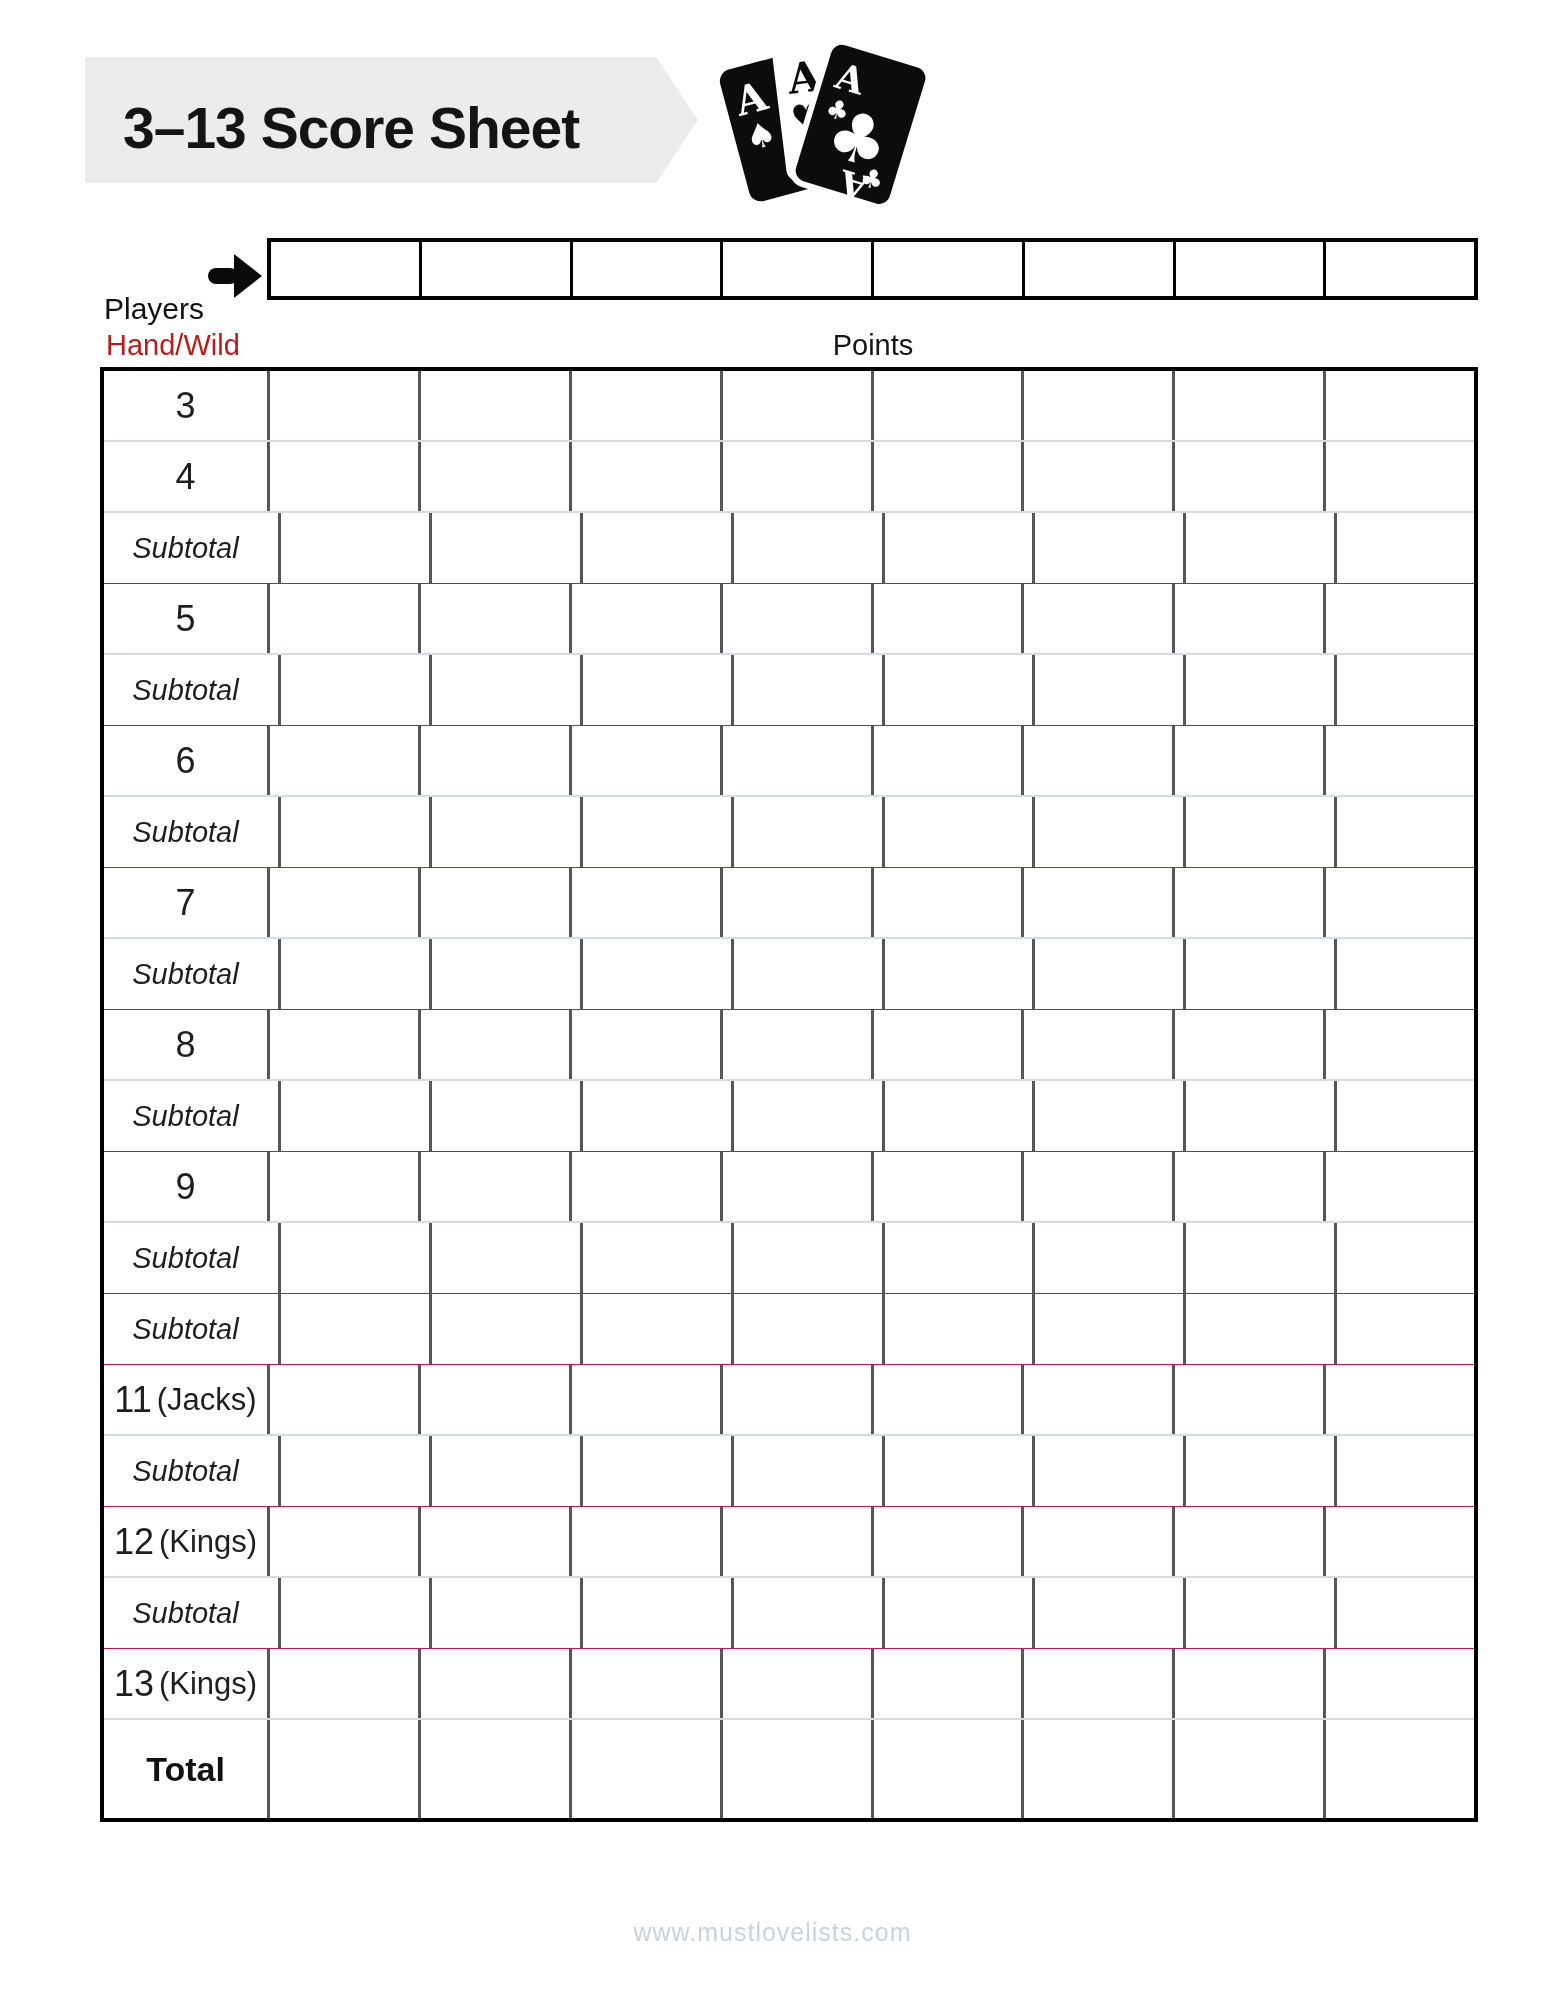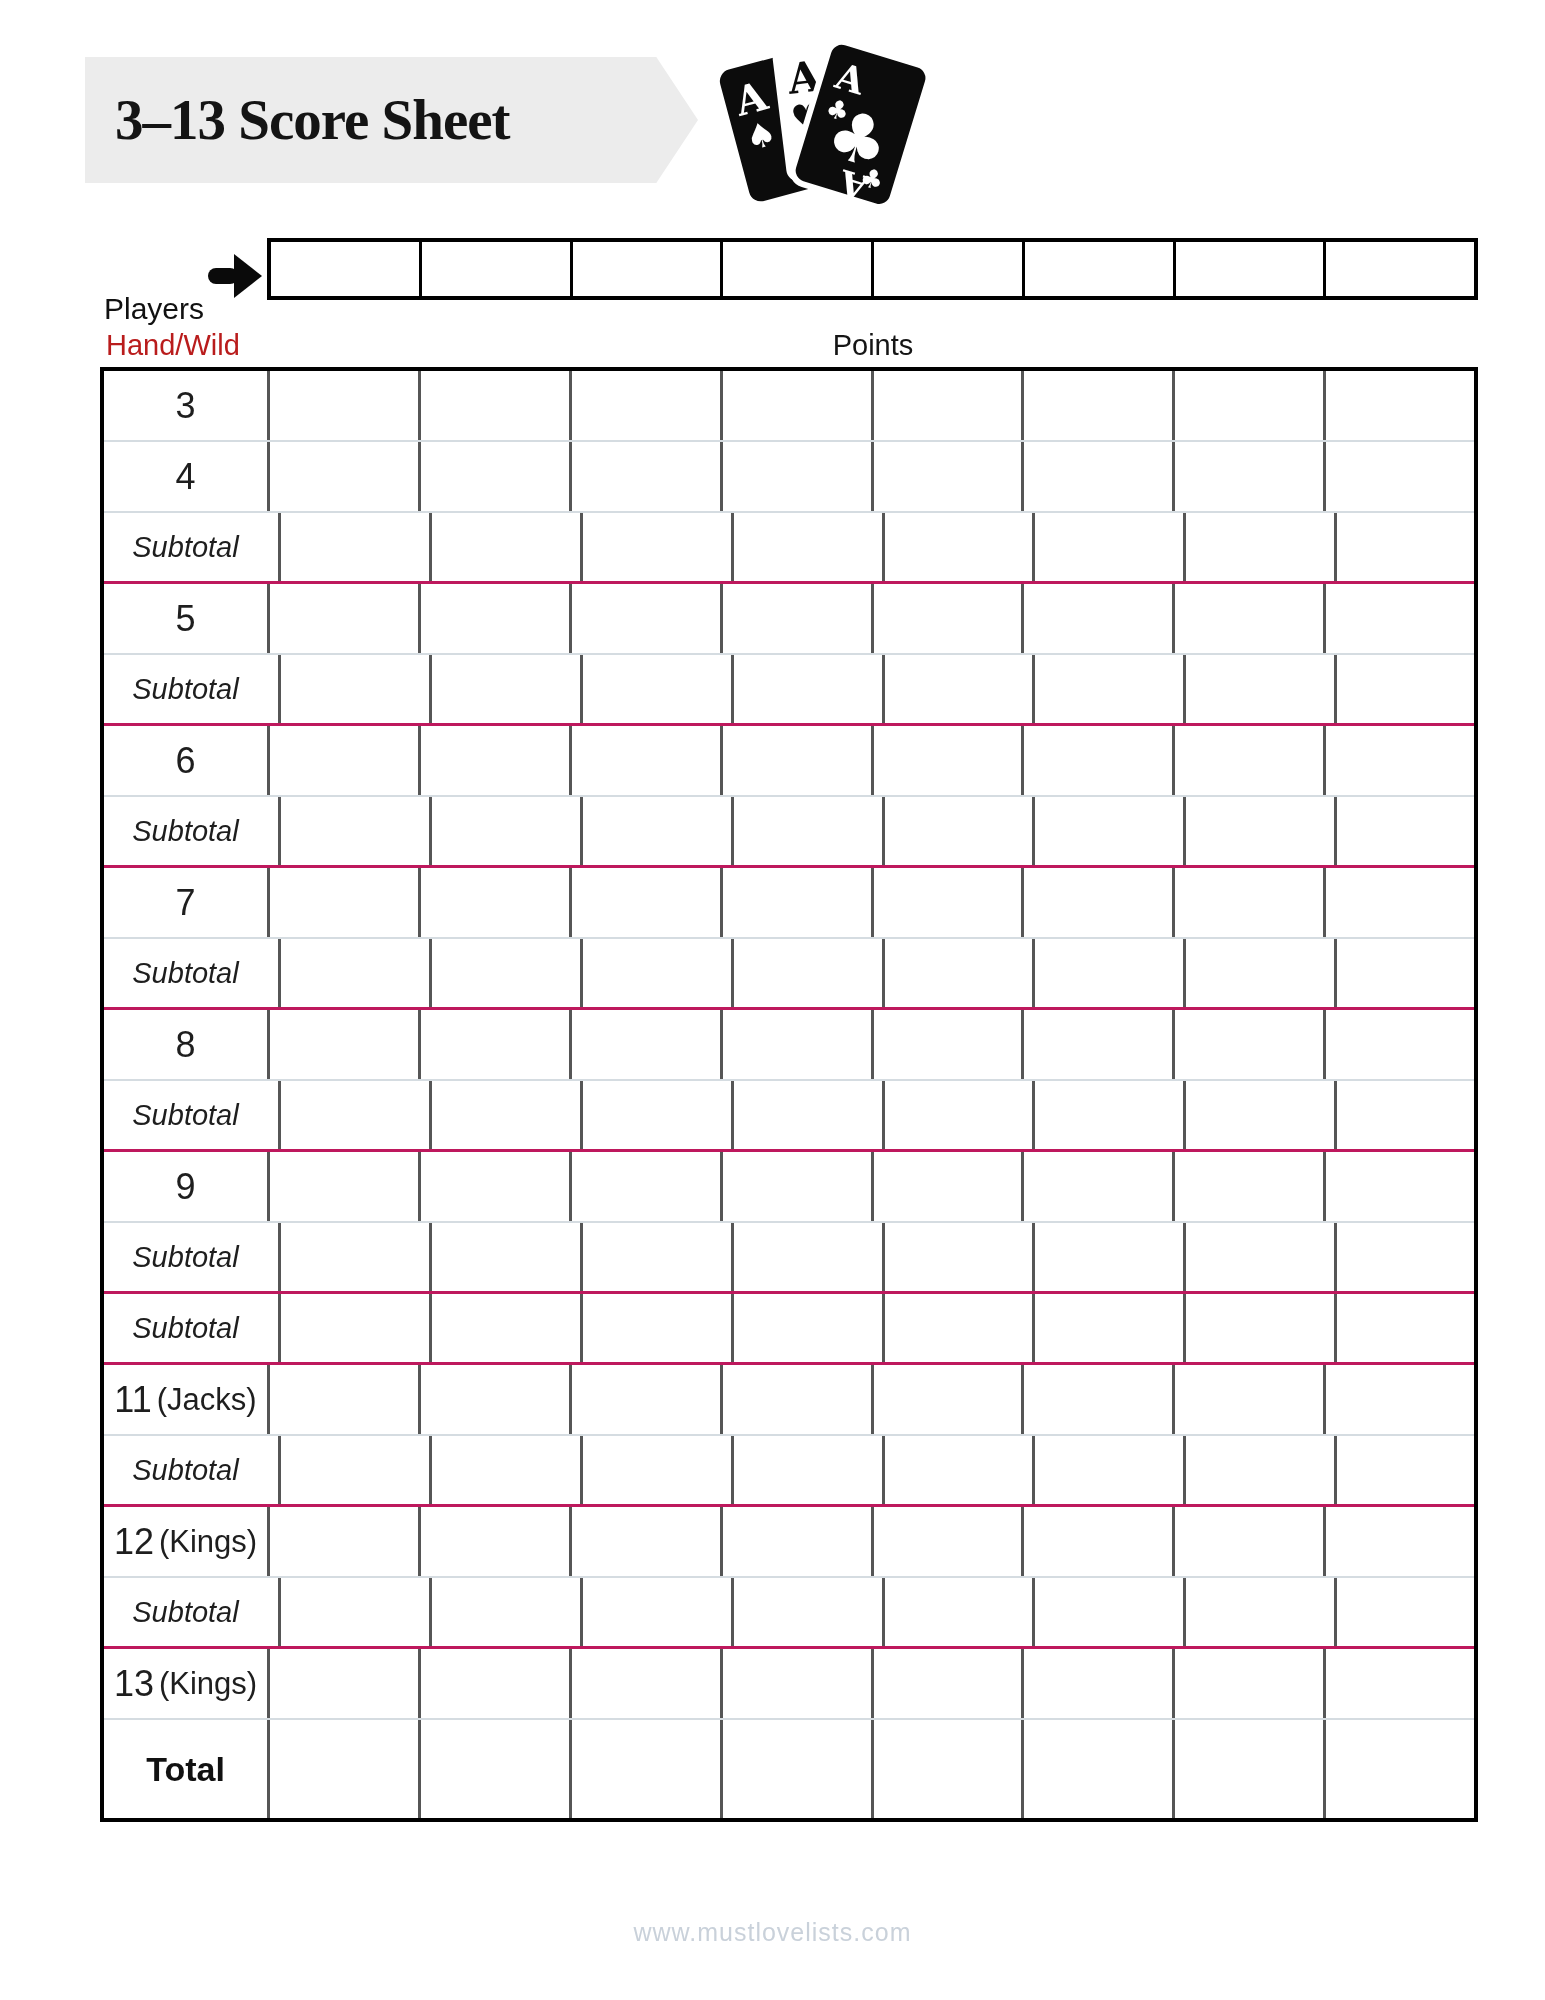--- a/index.html
+++ b/index.html
@@ -14,24 +14,24 @@
   }
   
   .banner{
     position:absolute;
     left:85px; top:57px;
     width:613px; height:126px;
     background:#ececec;
     clip-path:polygon(0 0, 93.2% 0, 100% 50%, 93.2% 100%, 0 100%);
   }
   .banner h1{
-    margin:0;
+    margin:8px;
     padding-left:30px;
     line-height:126px;
-    font-family:Liberation Serif, serif;
+    font-family:Liberation Sans, sans-serif;
     font-weight:700;
     font-size:57px;
     letter-spacing:-1px;
     color:#141414;
     white-space:nowrap;
   }
   .cards-icon{
     position:absolute;
     left:713px; top:26px;
     width:218px; height:188px;
@@ -80,21 +80,21 @@
     position:absolute;
     left:100px; top:367px;
     width:1378px;
     box-sizing:border-box;
     border:4px solid #000;
     background:#fff;
   }
   .trow{display:flex; height:71px; box-sizing:border-box;}
   .trow.total{height:98px;}
   .trow.sep-light{border-bottom:2px solid #d5dce1;}
-  .trow.sep-dark{border-bottom:3px solid #be185d;gap:11px;}
+  .trow.sep-dark{border-bottom:1px solid #be185d;gap:11px;}
   .trow.last{border-bottom:none;}
   .cell{box-sizing:border-box;}
   .label-cell{
     width:163px;
     display:flex;
     align-items:center;
     justify-content:center;
     gap:5px;
     padding:0 4px;
   }

